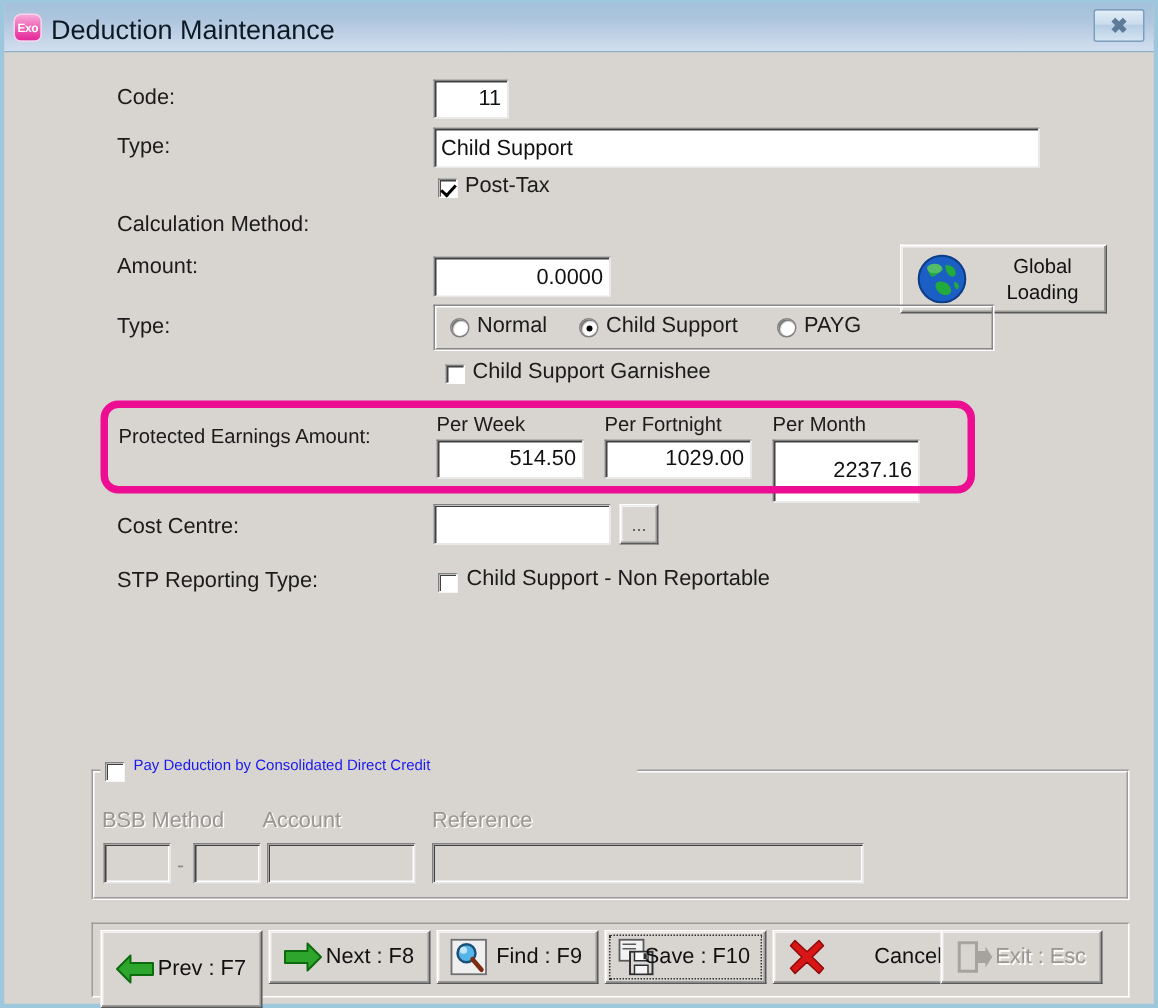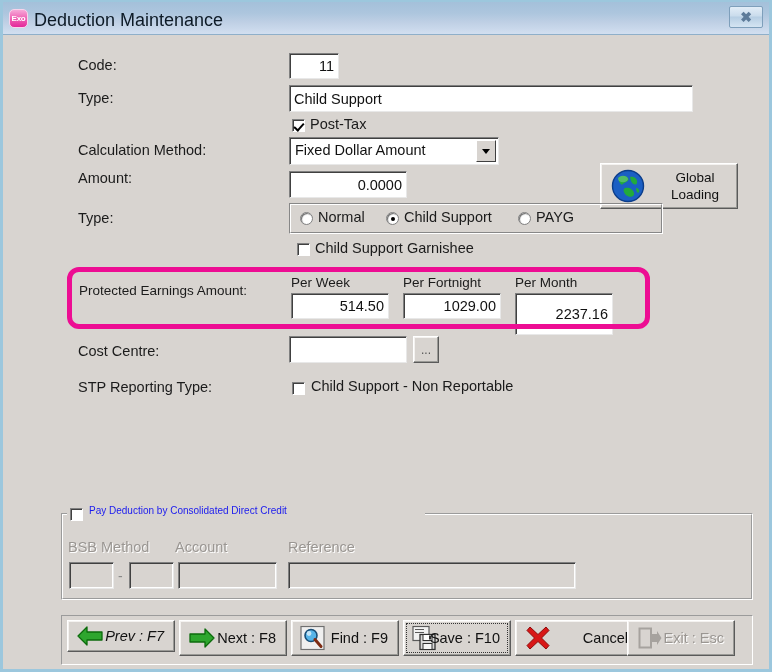--- a/index.html
+++ b/index.html
@@ -314,24 +314,20 @@
     <div class="lbl" style="left:75px; top:22px;">Code:</div>
     <input class="field num" style="left: 286px; top: 18px; width: 50px; height: 26px;" readonly="" value="11">
 
     <div class="lbl" style="left:75px; top:55px;">Type:</div>
     <input class="field" style="left: 286px; top: 50px; width: 404px; height: 27px; line-height: 25px;" readonly="" value="Child Support">
 
     <div class="cb checked" style="left:289px; top:84px;"></div>
     <div class="lbl" style="left:307px; top:81px;">Post-Tax</div>
 
     <div class="lbl" style="left:75px; top:107px;">Calculation Method:</div>
-    <div class="combo" style="left:286px; top:102px; width:210px; height:28px;">
-      <span class="txt">Fixed Dollar Amount</span>
-      <span class="arrowbtn"></span>
-    </div>
 
     <div class="btn" style="left:597px; top:128px; width:138px; height:46px;">
       <span style="position:absolute;left:10px;top:50%;transform:translateY(-50%);">
         <svg width="34" height="34" viewBox="0 0 34 34">
           <circle cx="17" cy="17" r="15.5" fill="#1b5fc4"></circle>
           <circle cx="17" cy="17" r="15.5" fill="none" stroke="#0b3d8a" stroke-width="1.4"></circle>
           <path d="M7 9 C10 6, 15 6, 17 9 C19 12, 14 13, 12 15 C10 17, 8 13, 7 9 Z" fill="#22aa3c"></path>
           <path d="M19 8 C23 7, 27 10, 26 14 C25 17, 21 15, 20 12 Z" fill="#22aa3c"></path>
           <path d="M14 19 C18 18, 22 20, 23 24 C24 28, 18 29, 15 26 C12 23, 12 20, 14 19 Z" fill="#22aa3c"></path>
           <path d="M25 19 C27 19, 29 21, 28 23 C27 25, 25 23, 25 19 Z" fill="#22aa3c"></path>
@@ -396,21 +392,21 @@
     <div class="dim-label" style="left:285px; top:504px;">Reference</div>
 
     <input class="field disabled" style="left: 66px; top: 527px; width: 45px; height: 27px; line-height: 25px;" disabled="" value="">
     <div class="dash" style="left:115px; top:533px;">-</div>
     <input class="field disabled" style="left: 126px; top: 527px; width: 45px; height: 27px; line-height: 25px;" disabled="" value="">
     <input class="field disabled" style="left: 175px; top: 527px; width: 99px; height: 27px; line-height: 25px;" disabled="" value="">
     <input class="field disabled" style="left: 285px; top: 527px; width: 288px; height: 27px; line-height: 25px;" disabled="" value="">
 
     <div class="btnbar" style="left:58px; top:580px; width:692px; height:50px;"></div>
 
-    <div class="btn" style="left:64px; top:585px; width:108px; height:32px;font-style:italic;">
+    <div class="btn" style="left:64px; top:585px; width:108px; height:52px;">
       <span style="position:absolute;left:9px;top:50%;transform:translateY(-50%);">
         <svg width="26" height="20" viewBox="0 0 26 20">
           <path d="M10 1 L10 6 L25 6 L25 14 L10 14 L10 19 L1 10 Z" fill="#2ea62e" stroke="#0c6b0c" stroke-width="1.3" stroke-linejoin="round"></path>
         </svg>
       </span>
       <span class="cap">Prev : F7</span>
     </div>
 
     <div class="btn" style="left:176px; top:585px; width:108px; height:36px;">
       <span style="position:absolute;left:9px;top:50%;transform:translateY(-50%);">

